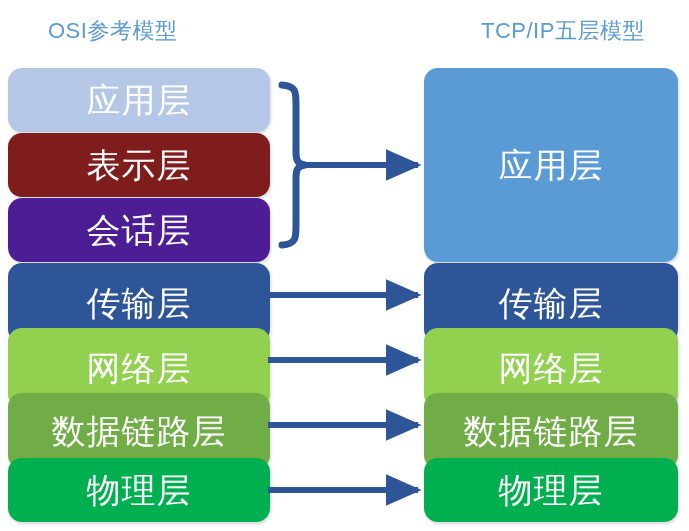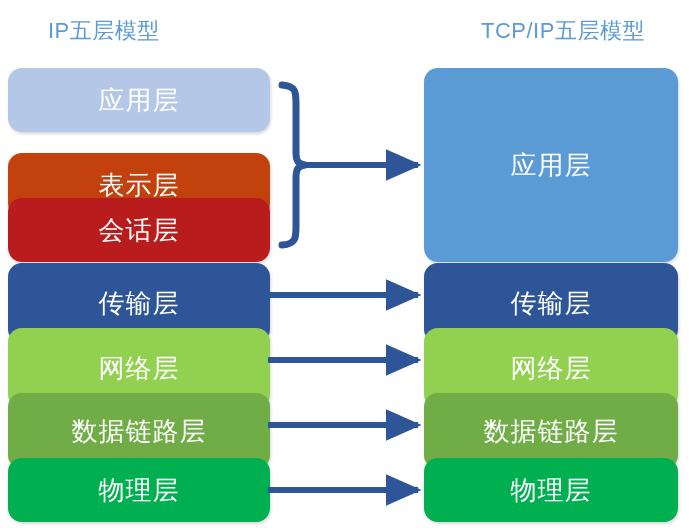--- a/index.html
+++ b/index.html
@@ -30,21 +30,21 @@
   #title-tcpip { left: 443px; top: 20px; margin-left: 38px; }
 
   .layer-box {
     position: absolute;
     border-radius: 14px;
     box-sizing: border-box;
     display: flex;
     align-items: center;
     justify-content: center;
     color: #ffffff;
-    font-size: 26px;
+    font-size: 34px;
     line-height: 1;
     letter-spacing: 1px;
     box-shadow: 1px 2px 3px rgba(120,130,140,0.30);
     white-space: nowrap;
   }
 
   
   .left-col  { left: 8px;   width: 262px; }
   
   .right-col { left: 424px; width: 254px; }
@@ -67,26 +67,26 @@
     width: 689px;
     height: 531px;
     pointer-events: none;
   }
 </style>
 </head>
 <body>
 
 <div id="diagram" style="background: rgb(255, 255, 255);">
 
-  <div class="col-title" id="title-osi" style="color: rgb(91, 155, 213);">IP五层模型</div>
+  <div class="col-title" id="title-osi" style="color: rgb(91, 155, 213);">OSI参考模型</div>
   <div class="col-title" id="title-tcpip" style="color: rgb(91, 155, 213);">TCP/IP五层模型</div>
 
   <div class="layer-box left-col r1" style="background: rgb(180, 199, 231);">应用层</div>
-  <div class="layer-box left-col r2" style="background: #c2410c; margin-top: 20px;">表示层</div>
-  <div class="layer-box left-col r3" style="background: #b91c1c;">会话层</div>
+  <div class="layer-box left-col r2" style="background: #7f1d1d;">表示层</div>
+  <div class="layer-box left-col r3" style="background: #4c1d95;">会话层</div>
   <div class="layer-box left-col r4" style="background: rgb(46, 85, 151);">传输层</div>
   <div class="layer-box left-col r5" style="background: rgb(146, 208, 80);">网络层</div>
   <div class="layer-box left-col r6" style="background: rgb(112, 173, 71);">数据链路层</div>
   <div class="layer-box left-col r7" style="background: rgb(0, 176, 80);">物理层</div>
 
   <div class="layer-box right-col r1to3" style="background: rgb(91, 155, 213);">应用层</div>
   <div class="layer-box right-col r4" style="background: rgb(46, 85, 151);">传输层</div>
   <div class="layer-box right-col r5" style="background: rgb(146, 208, 80);">网络层</div>
   <div class="layer-box right-col r6" style="background: rgb(112, 173, 71);">数据链路层</div>
   <div class="layer-box right-col r7" style="background: rgb(0, 176, 80);">物理层</div>

